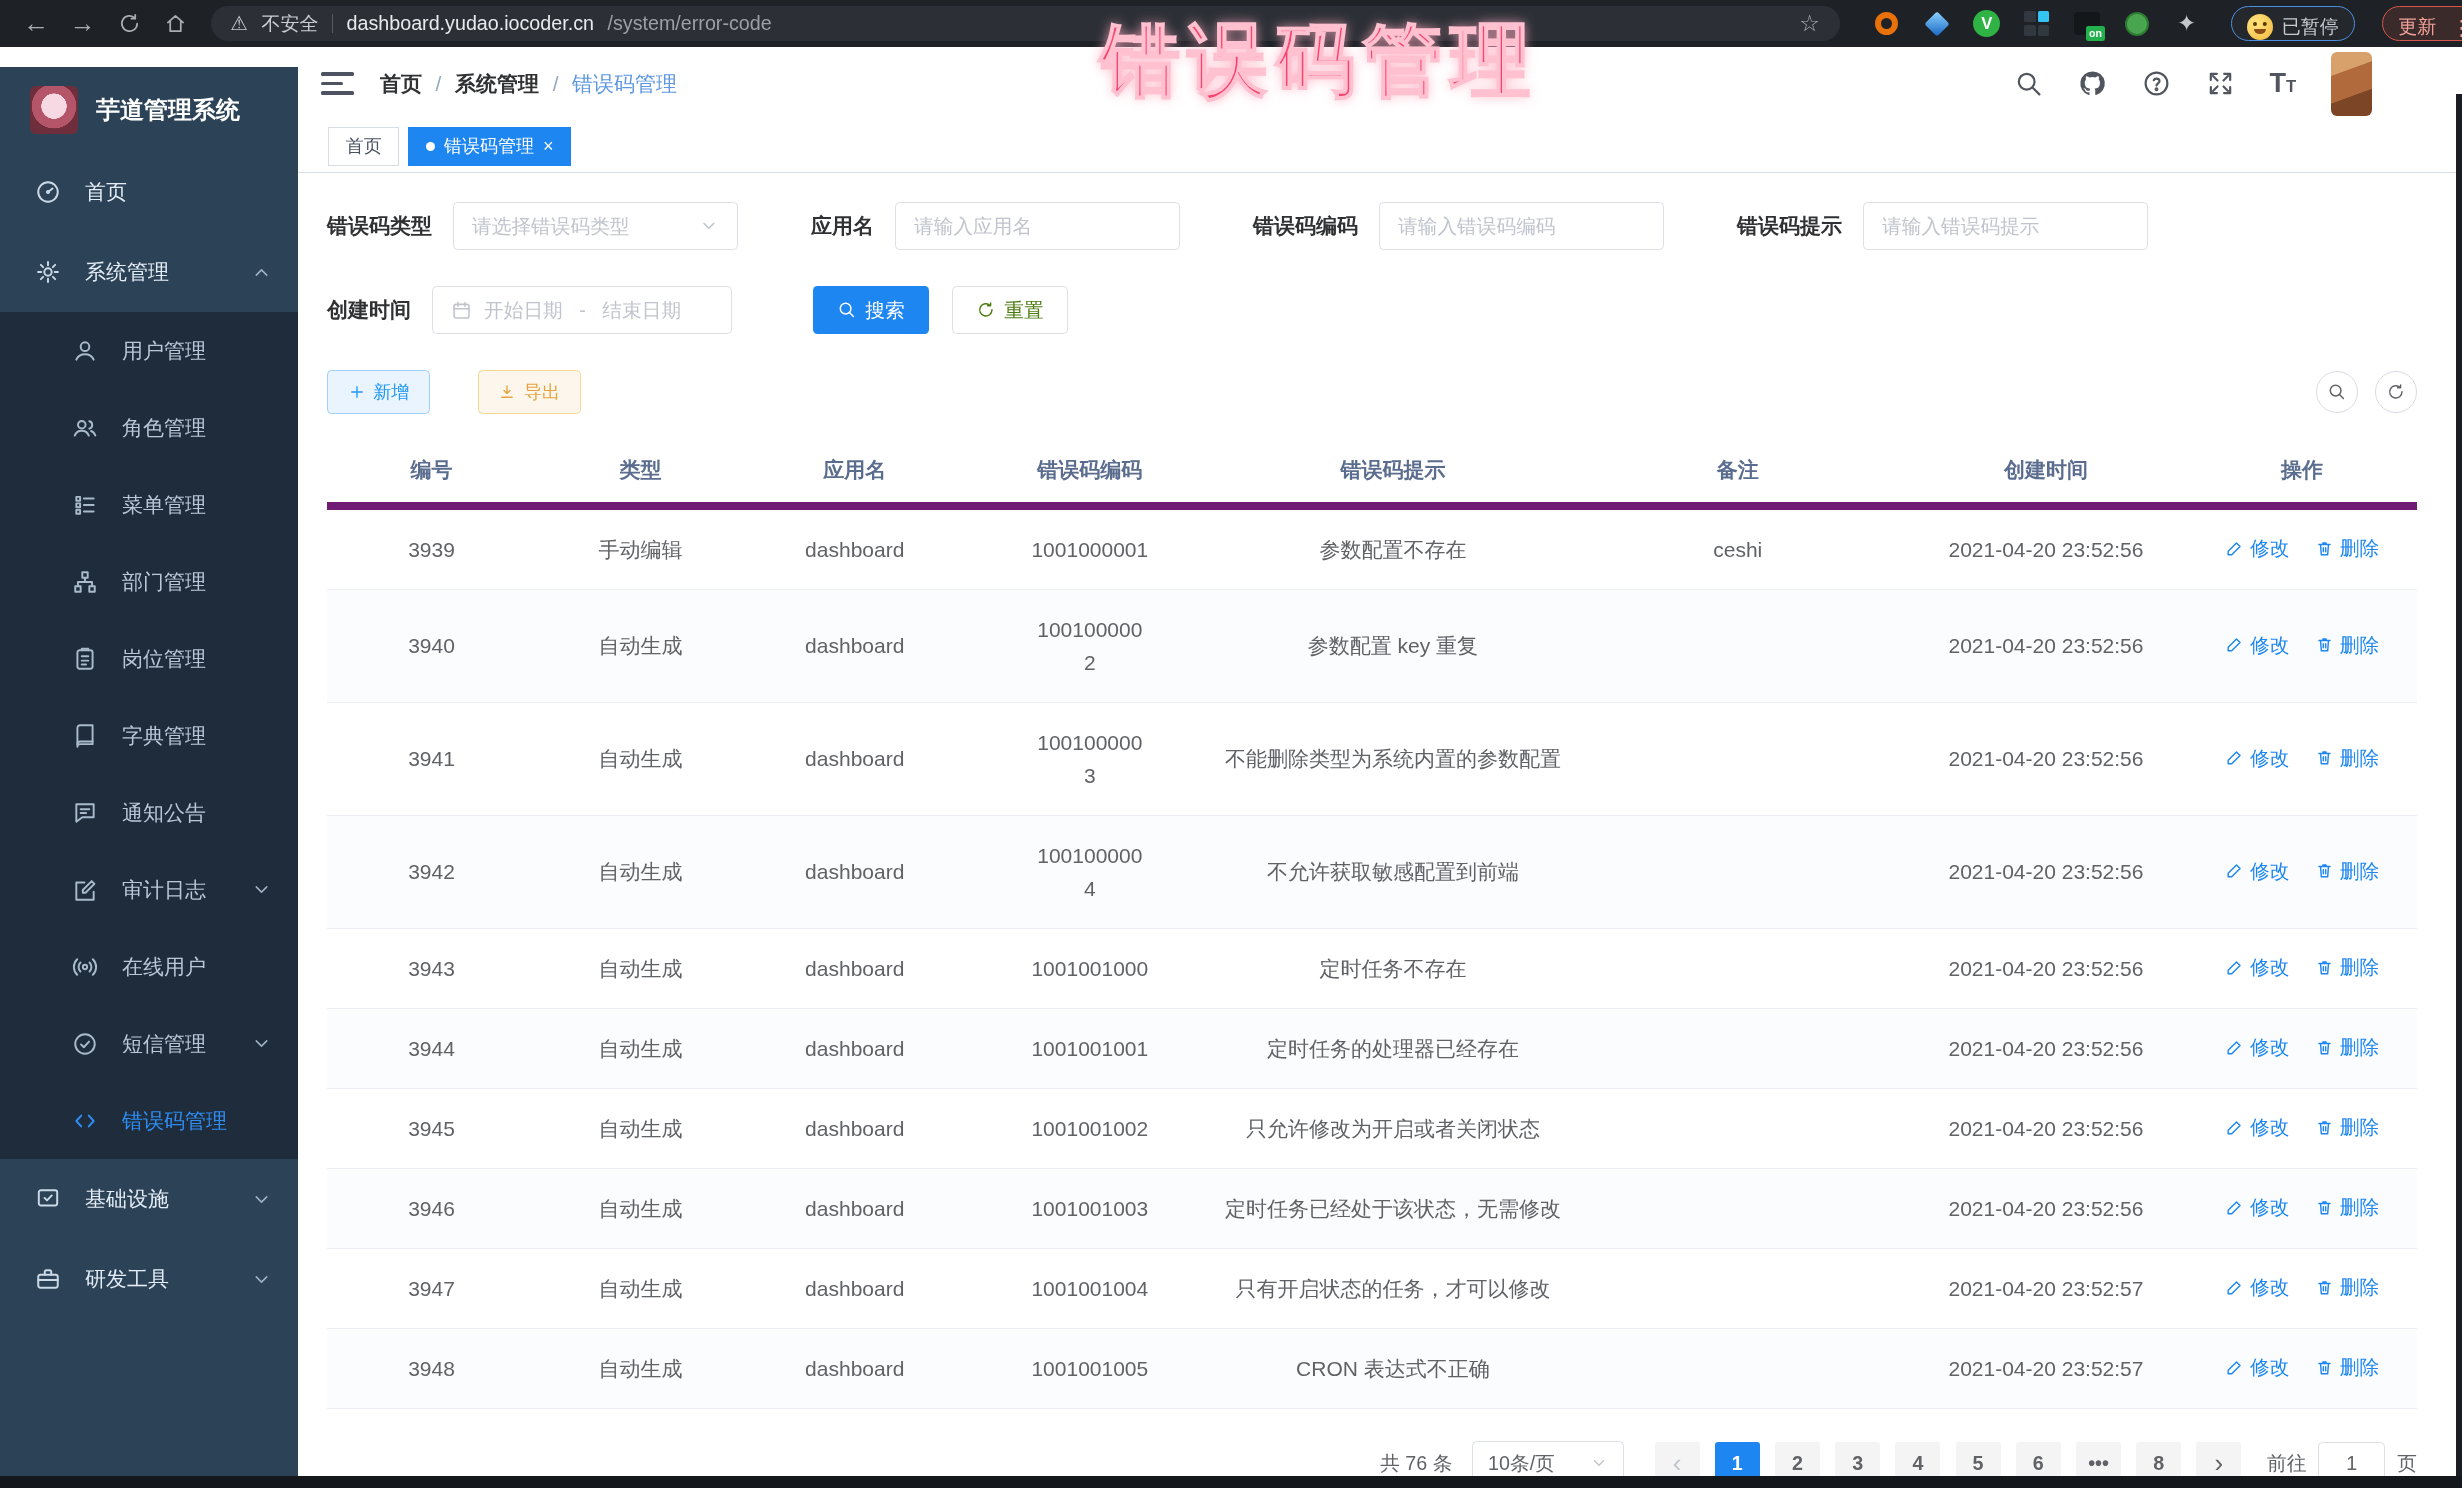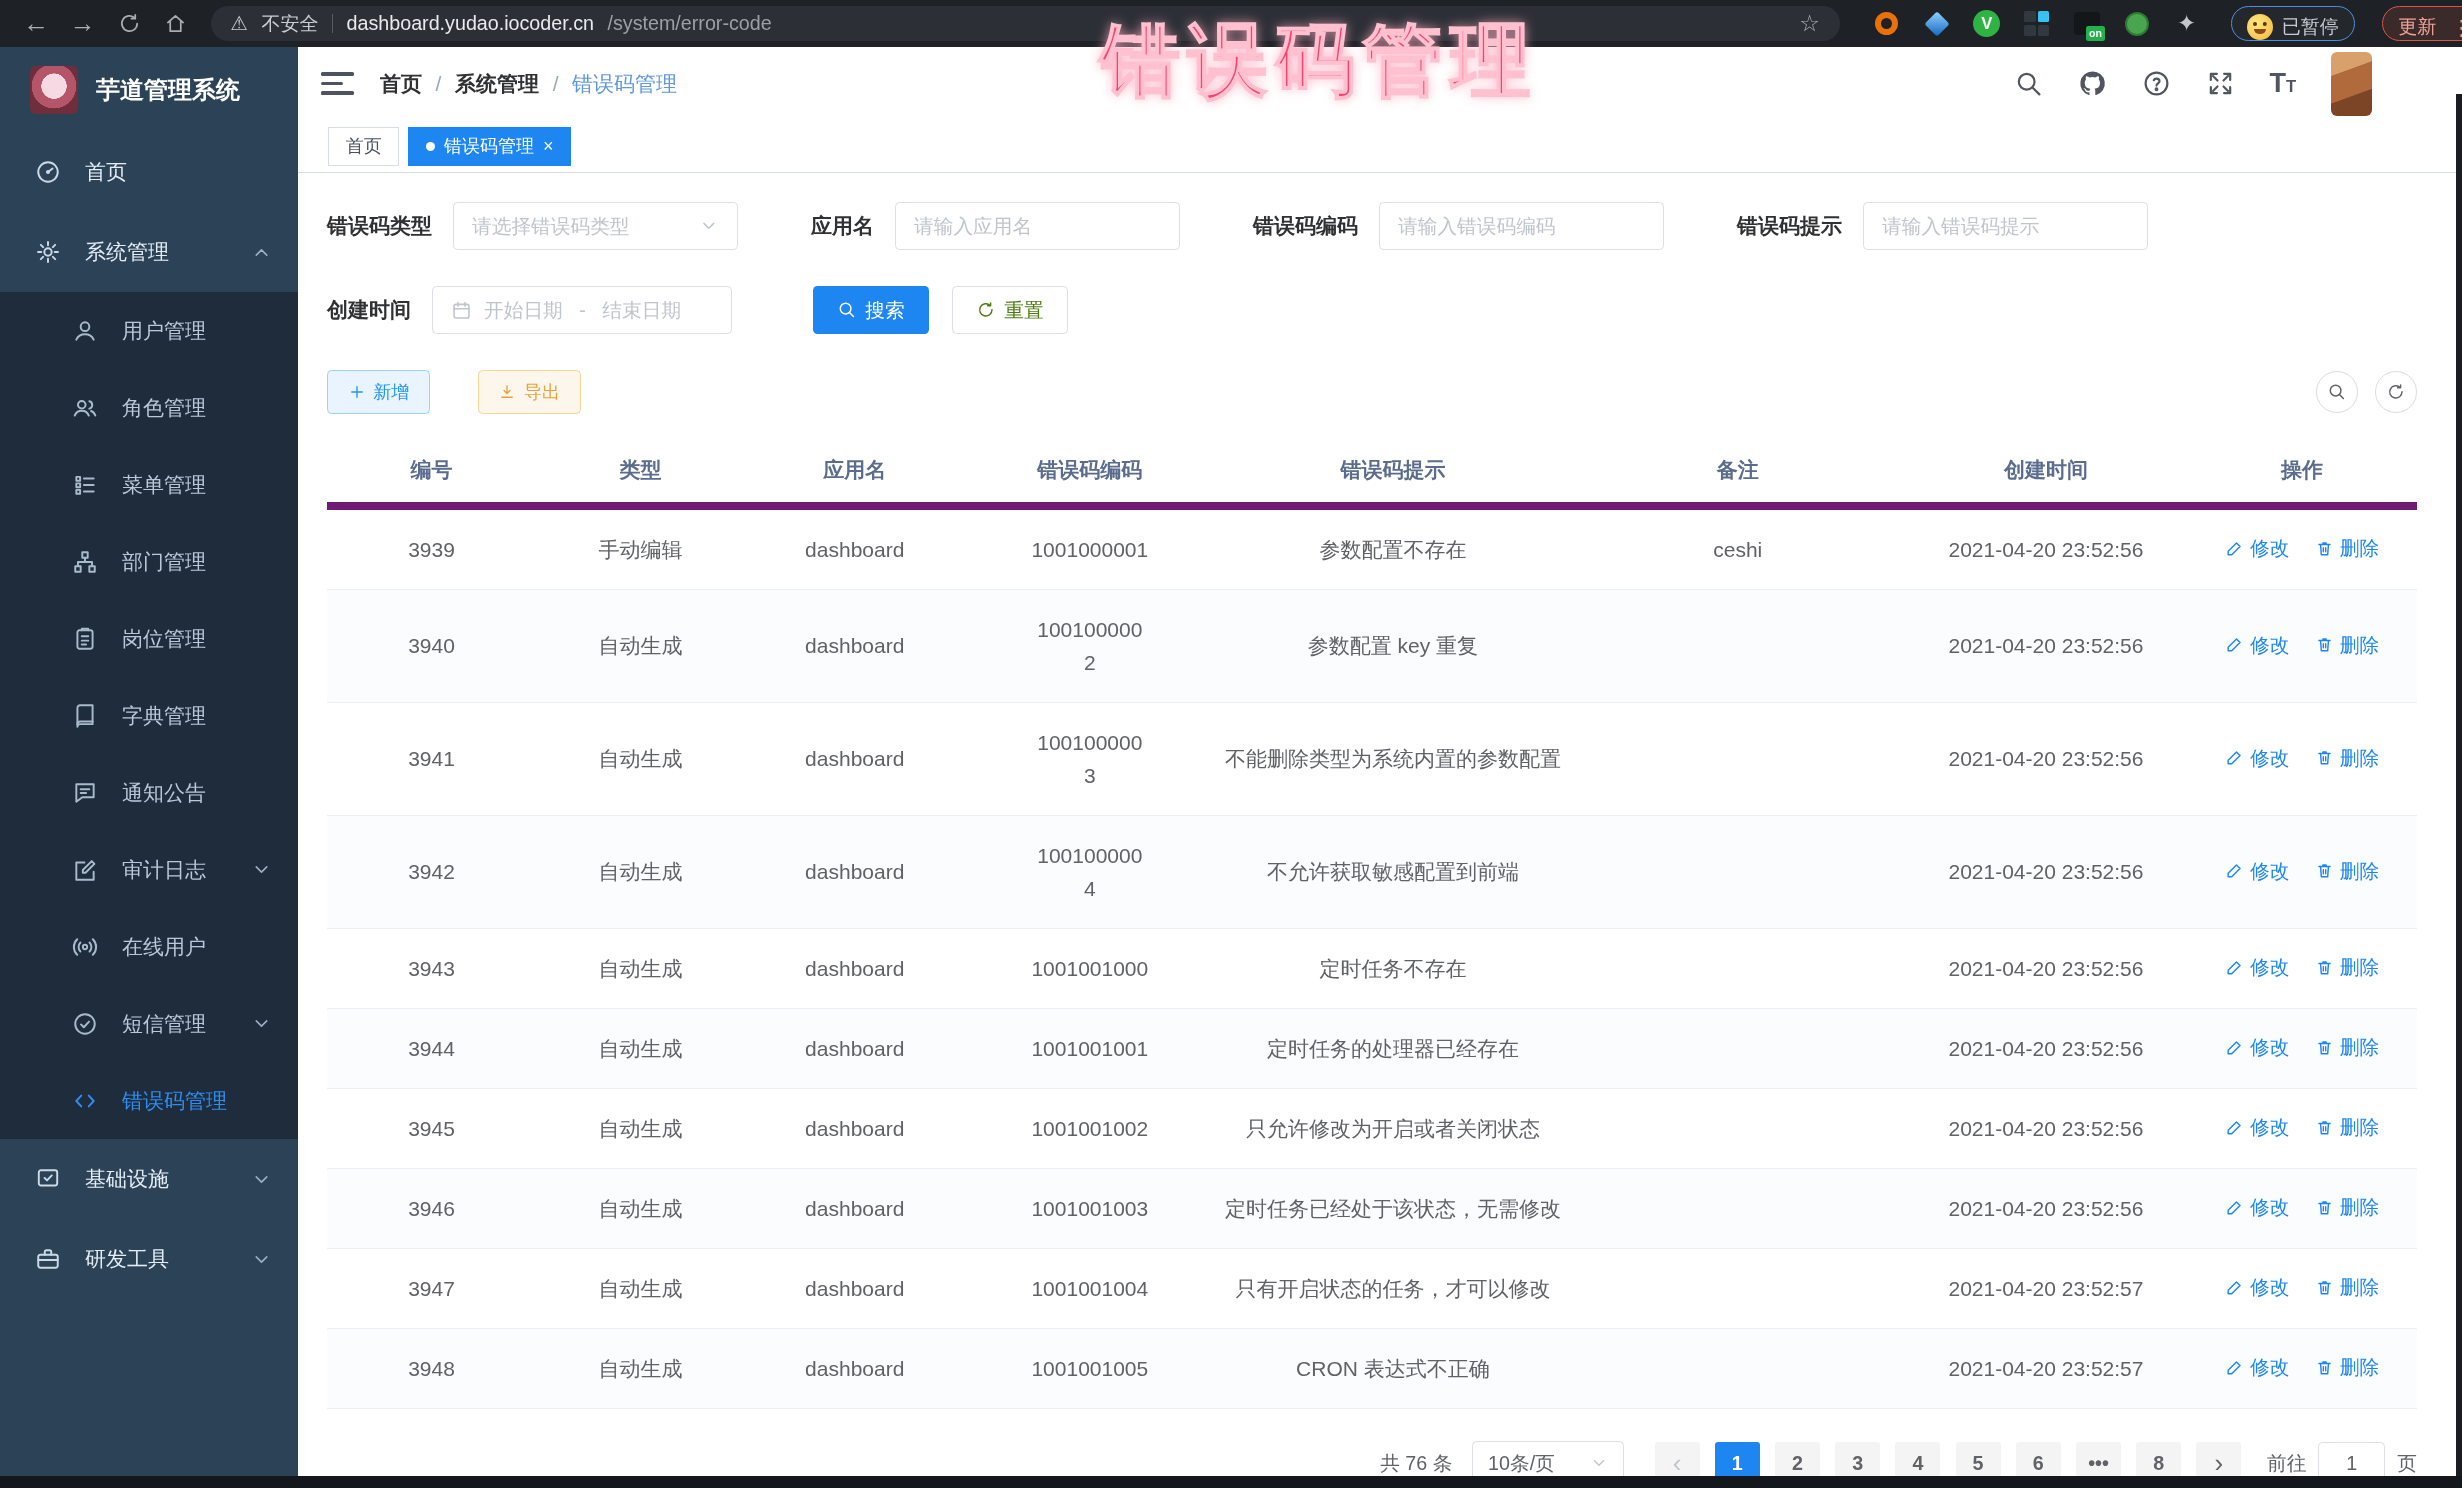--- a/index.html
+++ b/index.html
@@ -39,21 +39,21 @@
 
   
   .annotation { position:absolute; left:1100px; top:7.6px; z-index:60; font-size:80px; font-weight:800; letter-spacing:7.6px; color:#f9436f; -webkit-text-stroke:1.5px #ffc0cf; text-shadow:0 0 12px rgba(255,170,192,.9); white-space:nowrap; }
 
   
   .app { display:flex; height:1441px; position:relative; }
   .window-bottom { position:absolute; left:0; right:0; bottom:0; height:12px; background:#14171c; z-index:40; }
   .window-right { position:absolute; top:47px; right:0; bottom:0; width:6px; background:#191d23; z-index:39; }
 
   
-  .sidebar { width:298px; flex:none; background:#2b4257; display:flex; flex-direction:column; }
+  .sidebar { width:298px; flex:none; background:#2b4257; display:flex; flex-direction:column;margin-top:20px; }
   .logo-row { height:85px; display:flex; align-items:center; gap:18px; padding-left:30px; flex:none; }
   .logo-img { width:48px; height:48px; border-radius:6px; flex:none; background:radial-gradient(circle at 50% 42%, #f6d9e2 0 34%, #b4556a 35% 60%, #6e2e3c 61%); }
   .logo-title { font-size:24px; font-weight:700; color:#fff; white-space:nowrap; }
   .menu-item { height:80px; display:flex; align-items:center; gap:23px; padding:0 26px 0 33px; font-size:21px; color:#e4edf6; cursor:pointer; flex:none; }
   .mi-icon { width:29px; height:29px; flex:none; display:flex; align-items:center; justify-content:center; color:#ccd9e6; }
   .mi-icon svg { width:26px; height:26px; }
   .chev { margin-left:auto; color:#9fb0c2; display:flex; }
   .chev svg { width:21px; height:21px; }
   .submenu { background:#1e2c3c; flex:none; }
   .submenu .menu-item { padding-left:70px; height:77px; color:#b9c7d8; }

